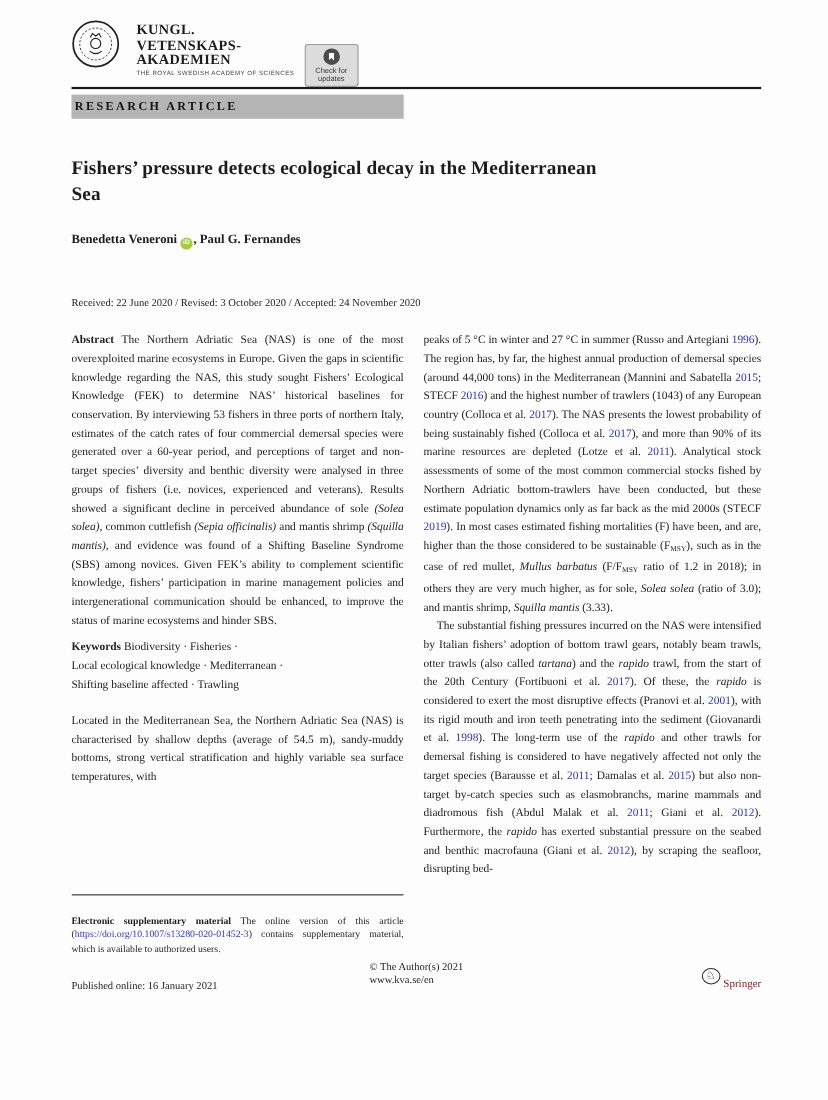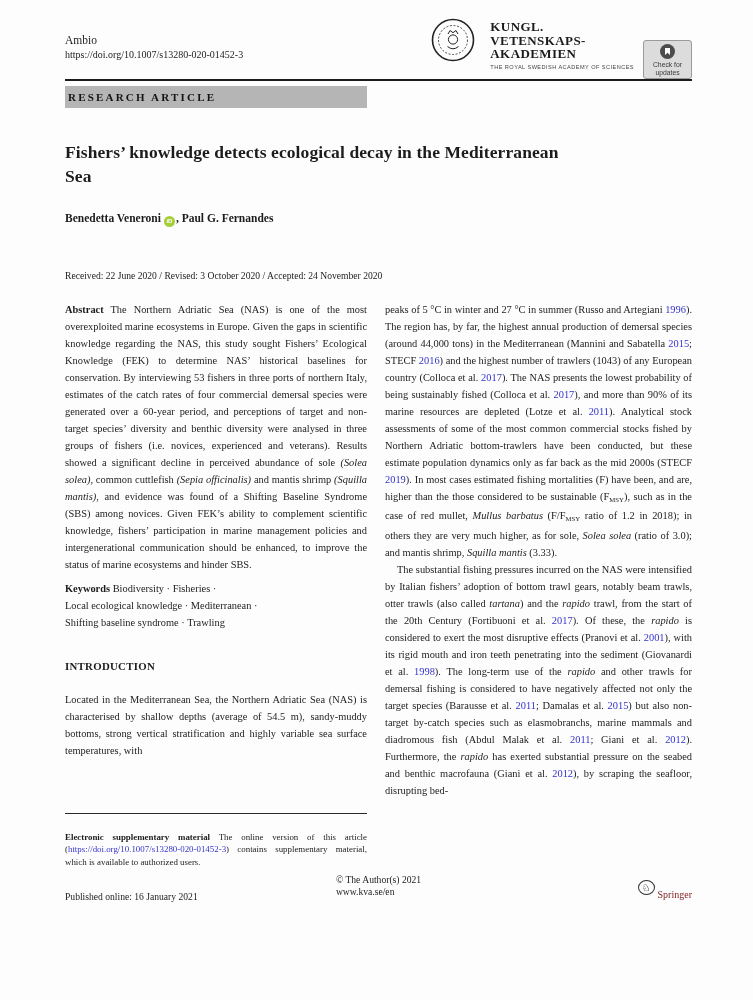--- a/index.html
+++ b/index.html
@@ -76,24 +76,20 @@
     font-family: "DejaVu Sans", sans-serif; font-size: 10px; line-height: 10px; color: #222;
   }
   .springer-word { font-size: 10px; color: #7f1d1d; margin-top: 13px; }
 </style>
 </head>
 <body>
 
 <div class="page">
 
   <div class="header">
-    <div class="head-left">
-      <div class="journal">Ambio</div>
-      <div class="doi">https://doi.org/10.1007/s13280-020-01452-3</div>
-    </div>
     <div class="head-right">
       <div class="kva">
         <span>
           <svg width="44" height="44" viewBox="0 0 44 44">
             <circle cx="22" cy="22" r="20.5" fill="none" stroke="#222" stroke-width="1.6"></circle>
             <circle cx="22" cy="22" r="14.5" fill="none" stroke="#222" stroke-width="0.8" stroke-dasharray="2 1.6"></circle>
             <path d="M17 16 l2 -3.5 l3 2.2 l3 -2.2 l2 3.5" fill="none" stroke="#222" stroke-width="1"></path>
             <circle cx="22" cy="21.5" r="4.6" fill="none" stroke="#222" stroke-width="1"></circle>
             <path d="M16.5 28.5 q5.5 4.6 11 0" fill="none" stroke="#222" stroke-width="1"></path>
           </svg>
@@ -115,40 +111,39 @@
     </div>
   </div>
 
   <div class="head-rule"></div>
 
   <div class="ra-box">
     <span>RESEARCH ARTICLE</span>
   </div>
 
   <h1 class="title">
-    <span>Fishers’ knowledge detects ecological decay in the Mediterranean</span><br>
+    <span>Fishers’ pressure detects ecological decay in the Mediterranean</span><br>
     <span>Sea</span>
   </h1>
 
   <div class="authors">
     <span>Benedetta Veneroni</span><span class="orcid">iD</span><span>, </span><span>Paul G. Fernandes</span>
   </div>
 
   <div class="dates">Received: 22 June 2020 / Revised: 3 October 2020 / Accepted: 24 November 2020</div>
 
   <div class="cols">
 
     <div class="col col-left">
       <p><span class="run-b">Abstract</span><span> The Northern Adriatic Sea (NAS) is one of the most overexploited marine ecosystems in Europe. Given the gaps in scientific knowledge regarding the NAS, this study sought Fishers’ Ecological Knowledge (FEK) to determine NAS’ historical baselines for conservation. By interviewing 53 fishers in three ports of northern Italy, estimates of the catch rates of four commercial demersal species were generated over a 60-year period, and perceptions of target and non-target species’ diversity and benthic diversity were analysed in three groups of fishers (i.e. novices, experienced and veterans). Results showed a significant decline in perceived abundance of sole </span><span class="run-i">(Solea solea)</span><span>, common cuttlefish </span><span class="run-i">(Sepia officinalis)</span><span> and mantis shrimp </span><span class="run-i">(Squilla mantis)</span><span>, and evidence was found of a Shifting Baseline Syndrome (SBS) among novices. Given FEK’s ability to complement scientific knowledge, fishers’ participation in marine management policies and intergenerational communication should be enhanced, to improve the status of marine ecosystems and hinder SBS.</span></p>
       <div class="kw-block">
         <div><span class="run-b">Keywords</span><span> Biodiversity · Fisheries ·</span></div>
         <div><span>Local ecological knowledge · Mediterranean ·</span></div>
-        <div><span>Shifting baseline syndrome · Trawling</span></div>
+        <div><span>Shifting baseline affected · Trawling</span></div>
       </div>
-      <div class="section-head">INTRODUCTION</div>
       <p class="intro-para"><span>Located in the Mediterranean Sea, the Northern Adriatic Sea (NAS) is characterised by shallow depths (average of 54.5 m), sandy-muddy bottoms, strong vertical stratification and highly variable sea surface temperatures, with</span></p>
       <div class="footnote-wrap"><span class="run-b">Electronic supplementary material</span><span> The online version of this article (</span><span class="run-a">https://doi.org/10.1007/s13280-020-01452-3</span><span>) contains supplementary material, which is available to authorized users.</span></div>
     </div>
 
     <div class="col col-right">
       <p><span>peaks of 5 °C in winter and 27 °C in summer (Russo and Artegiani </span><span class="run-a">1996</span><span>). The region has, by far, the highest annual production of demersal species (around 44,000 tons) in the Mediterranean (Mannini and Sabatella </span><span class="run-a">2015</span><span>; STECF </span><span class="run-a">2016</span><span>) and the highest number of trawlers (1043) of any European country (Colloca et al. </span><span class="run-a">2017</span><span>). The NAS presents the lowest probability of being sustainably fished (Colloca et al. </span><span class="run-a">2017</span><span>), and more than 90% of its marine resources are depleted (Lotze et al. </span><span class="run-a">2011</span><span>). Analytical stock assessments of some of the most common commercial stocks fished by Northern Adriatic bottom-trawlers have been conducted, but these estimate population dynamics only as far back as the mid 2000s (STECF </span><span class="run-a">2019</span><span>). In most cases estimated fishing mortalities (F) have been, and are, higher than the those considered to be sustainable (F</span><span class="run-sub">MSY</span><span>), such as in the case of red mullet, </span><span class="run-i">Mullus barbatus</span><span> (F/F</span><span class="run-sub">MSY</span><span> ratio of 1.2 in 2018); in others they are very much higher, as for sole, </span><span class="run-i">Solea solea</span><span> (ratio of 3.0); and mantis shrimp, </span><span class="run-i">Squilla mantis</span><span> (3.33).</span></p>
       <p class="para-indent"><span>The substantial fishing pressures incurred on the NAS were intensified by Italian fishers’ adoption of bottom trawl gears, notably beam trawls, otter trawls (also called </span><span class="run-i">tartana</span><span>) and the </span><span class="run-i">rapido</span><span> trawl, from the start of the 20th Century (Fortibuoni et al. </span><span class="run-a">2017</span><span>). Of these, the </span><span class="run-i">rapido</span><span> is considered to exert the most disruptive effects (Pranovi et al. </span><span class="run-a">2001</span><span>), with its rigid mouth and iron teeth penetrating into the sediment (Giovanardi et al. </span><span class="run-a">1998</span><span>). The long-term use of the </span><span class="run-i">rapido</span><span> and other trawls for demersal fishing is considered to have negatively affected not only the target species (Barausse et al. </span><span class="run-a">2011</span><span>; Damalas et al. </span><span class="run-a">2015</span><span>) but also non-target by-catch species such as elasmobranchs, marine mammals and diadromous fish (Abdul Malak et al. </span><span class="run-a">2011</span><span>; Giani et al. </span><span class="run-a">2012</span><span>). Furthermore, the </span><span class="run-i">rapido</span><span> has exerted substantial pressure on the seabed and benthic macrofauna (Giani et al. </span><span class="run-a">2012</span><span>), by scraping the seafloor, disrupting bed-</span></p>
     </div>
 
   </div>

